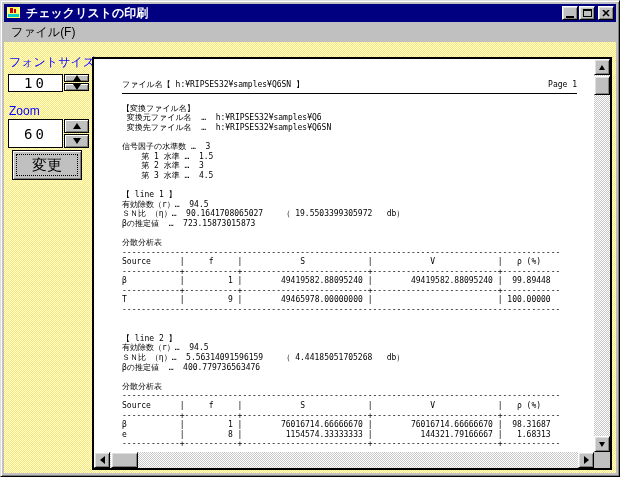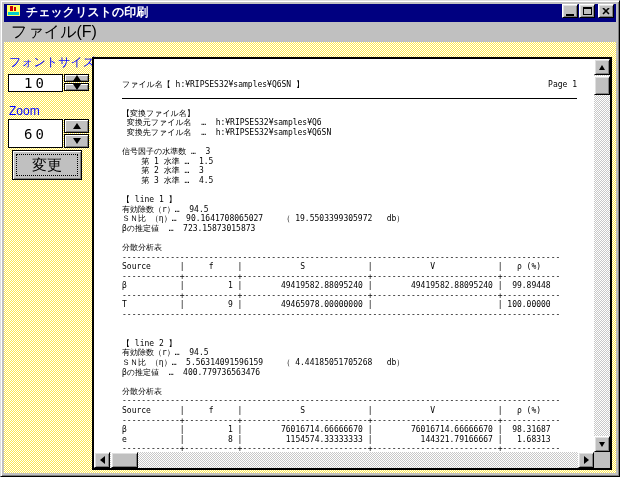--- a/index.html
+++ b/index.html
@@ -7,42 +7,42 @@
   body { font-family:"Liberation Sans", sans-serif; }
 
   .window {
     width:620px; height:477px; background:#c0c0c0;
     border:1px solid; border-color:#dfdfdf #000 #000 #dfdfdf;
     box-shadow: inset 1px 1px 0 #fff, inset -1px -1px 0 #808080;
     padding:3px; display:flex; flex-direction:column;
   }
   .titlebar {
     height:18px; background:#000080; color:#fff;
-    display:flex; padding:0 2px; flex:0 0 auto;
+    display:flex; align-items:center; padding:0 2px; flex:0 0 auto;
   }
   .titlebar .title {
     font-size:12px; font-weight:bold; margin-left:4px; flex:1 1 auto;
     white-space:nowrap; overflow:hidden;
   }
   .app-icon { width:16px; height:14px; flex:0 0 auto; }
   .cap-btn {
     width:16px; height:14px; background:#c0c0c0; margin-left:1px;
     border:1px solid; border-color:#fff #000 #000 #fff;
     box-shadow: inset 1px 1px 0 #dfdfdf, inset -1px -1px 0 #808080;
     display:flex; align-items:center; justify-content:center; flex:0 0 auto;
   }
   .cap-btn.close { margin-left:3px; }
   .glyph-min { width:8px; height:2px; background:#000; margin-top:7px; }
   .glyph-max { width:9px; height:8px; border:1px solid #000; border-top-width:2px; }
 
   .menubar {
     height:20px; background:#c0c0c0; display:flex; align-items:center;
     flex:0 0 auto;
   }
-  .menu-item { font-size:16px; padding:2px 7px; color:#000; }
+  .menu-item { font-size:12px; padding:2px 7px; color:#000; }
 
   .client {
     flex:1 1 auto; position:relative;
     background-image: conic-gradient(#ffe94d 25%, #ffffff 0 50%, #ffe94d 0 75%, #ffffff 0);
     background-size:2px 2px;
   }
 
   .panel-label {
     position:absolute; left:5px; color:#0000ff; font-size:12px;
     white-space:nowrap;
@@ -85,21 +85,21 @@
     position:absolute; left:88px; top:15px; width:520px; height:413px;
     border:2px solid #000; background:#fff;
   }
   .page {
     position:absolute; left:0; top:0; right:16px; bottom:16px;
     background:#fff; overflow:hidden; padding:21px 4px 0 28px;
   }
   .doc { font:8px/9.6px "DejaVu Sans Mono", monospace; color:#000; }
   .doc-header {
     display:flex; justify-content:space-between; width:455px;
-    border-bottom:1px solid #000; padding-bottom:8px; margin-bottom:10px;
+    border-bottom:1px solid #000; padding-bottom:3px; margin-bottom:10px;
     font:8px/9.6px "DejaVu Sans Mono", monospace; white-space:pre;
   }
   .doc-lines .line { white-space:pre; }
 
   .vscroll {
     position:absolute; top:0; right:0; bottom:16px; width:16px;
     background-image: conic-gradient(#ffffff 25%, #c8c8c8 0 50%, #ffffff 0 75%, #c8c8c8 0);
     background-size:2px 2px;
   }
   .hscroll {

